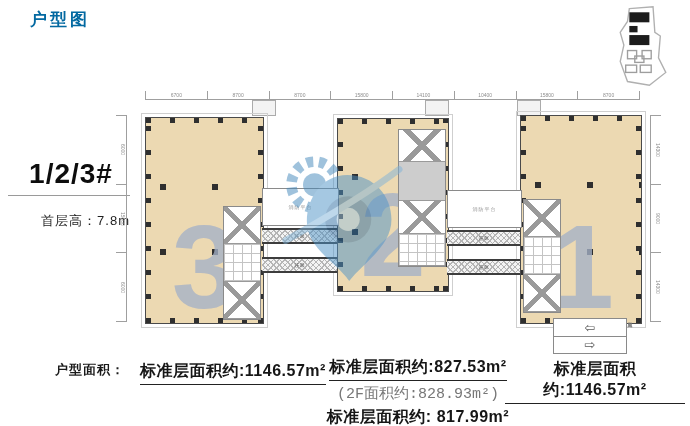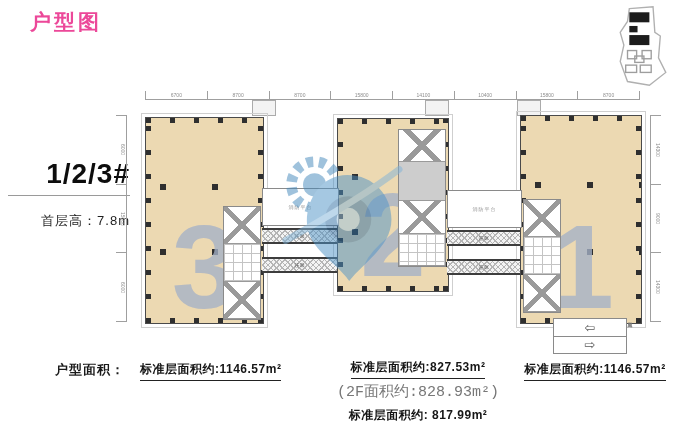--- a/index.html
+++ b/index.html
@@ -1,25 +1,25 @@
 <!DOCTYPE html>
 <html><head>
 <meta charset="utf-8">
 <style>
   html,body{margin:0;padding:0;background:#fff;}
   .stage{
     position:relative;width:690px;height:426px;background:#fff;overflow:hidden;
     font-family:"Liberation Sans","DejaVu Sans",sans-serif;color:#1a1a1a;
   }
   
-  .title{position:absolute;left:30px;top:8px;font-size:21px;font-weight:bold;letter-spacing:3px;color:#ec4899;}
+  .title{position:absolute;left:30px;top:8px;font-size:17px;font-weight:bold;letter-spacing:3px;color:#0369a1;}
   .sitekey{position:absolute;right:6px;top:4px;width:82px;height:84px;}
   
   .info{position:absolute;left:8px;top:158px;width:122px;text-align:right;}
-  .unit-label{font-size:28px;font-weight:900;letter-spacing:1px;color:#0d0d0d;text-align:right;padding-left:4px;}
+  .unit-label{font-size:28px;font-weight:900;letter-spacing:1px;color:#0d0d0d;text-align:center;padding-left:4px;}
   .unit-underline{height:1px;background:#9a9a9a;margin:5px 0 12px 0;}
   .fh{font-size:13px;color:#1f1f1f;line-height:26px;letter-spacing:1px;margin-top:12px;}
   
   .bldg{
     position:absolute;background-color:#ecd9b2;border:1.5px solid #4a4a4a;
     outline:1px solid #cfcfcf;outline-offset:3px;overflow:hidden;
     background-image:
       repeating-linear-gradient(90deg,#2f2f2f 0 5px,transparent 5px 24px),
       repeating-linear-gradient(90deg,#2f2f2f 0 5px,transparent 5px 24px),
       repeating-linear-gradient(90deg,#2f2f2f 0 6px,transparent 6px 52px),
@@ -74,21 +74,21 @@
   
   .ramp{position:absolute;left:553px;top:318px;width:72px;height:34px;background:#fff;border:1px solid #8a8a8a;
     display:flex;flex-direction:column;}
   .ramp .lane{flex:1;display:flex;align-items:center;justify-content:center;font-size:13px;color:#5a5a5a;line-height:1;}
   .ramp .lane + .lane{border-top:1px solid #8a8a8a;}
   .ramp-label{position:absolute;left:627px;top:318px;height:34px;writing-mode:vertical-rl;font-size:5px;color:#7a7a7a;}
   
   .wm{position:absolute;left:278px;top:148px;width:125px;height:135px;opacity:.5;pointer-events:none;}
   
   .sec-label{position:absolute;left:55px;top:361px;font-size:13px;font-weight:bold;letter-spacing:1px;}
-  .aval{font-size:12px;font-weight:bold;color:#161616;border-bottom:1px solid #222;padding-bottom:2px;letter-spacing:.5px;}
+  .aval{font-size:16px;font-weight:bold;color:#161616;border-bottom:1px solid #222;padding-bottom:2px;letter-spacing:.5px;}
   .u3std{position:absolute;left:140px;top:361px;}
   .colmid{position:absolute;left:322px;top:357px;width:192px;text-align:center;}
   .colright{position:absolute;left:505px;top:359px;width:180px;text-align:center;}
   .note{font-size:15px;color:#777;margin-top:3px;font-family:Liberation Mono, monospace;}
   .colmid .aval,.colright .aval{display:inline-block;}
   .line2{margin-top:4px;}
 </style>
 </head>
 <body>
 

